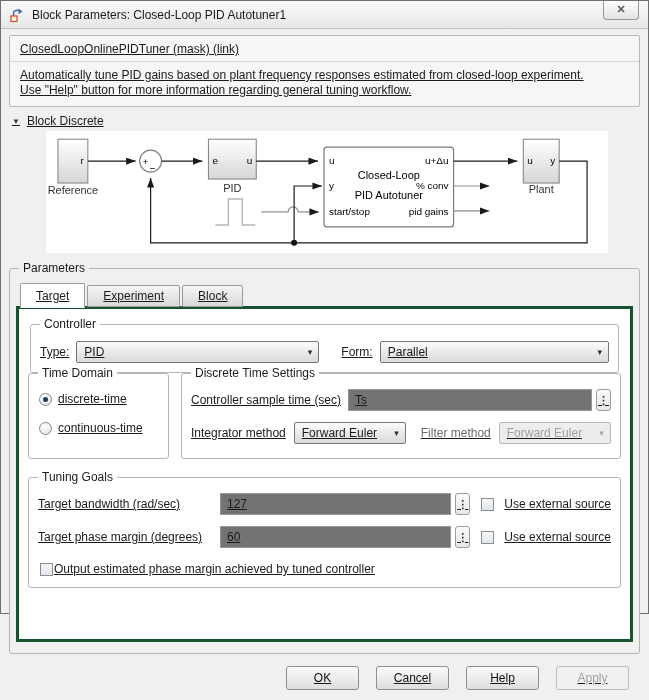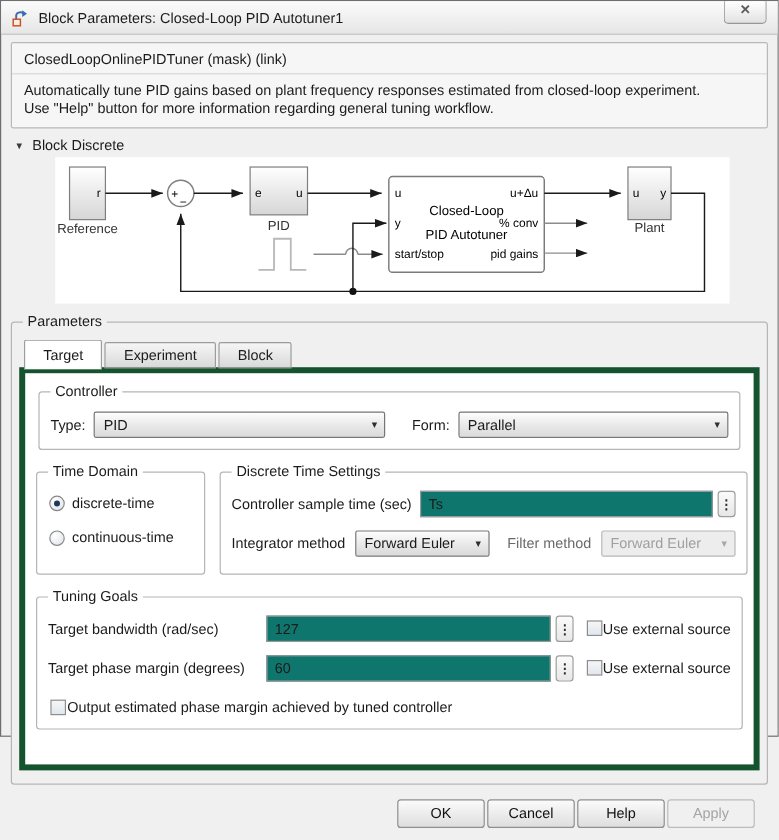--- a/index.html
+++ b/index.html
@@ -31,21 +31,21 @@
     position: absolute; top: 0; right: 9px;
     width: 36px; height: 19px;
     border: 1px solid #979797; border-top: none;
     border-radius: 0 0 4px 4px;
     background: linear-gradient(#ffffff, #e2e2e2);
     color: #5c5c5c; font-size: 11px; font-weight: bold;
     text-align: center; line-height: 17px;
     cursor: default;
   }
   
-  .dlg-body { padding: 6px 8px 5px; flex: 1; position: relative; }
+  .dlg-body { padding: 6px 8px 5px; flex: 1; position: relative; text-decoration: underline; }
   .desc-panel {
     border: 1px solid #b9b9b9; border-radius: 2px;
     background: #f6f6f6;
   }
   .mask-title { padding: 6px 10px 5px; border-bottom: 1px solid #d6d6d6; }
   .desc-text { padding: 6px 10px 8px; line-height: 15px; }
   .bd-header {
     margin: 7px 0 3px 3px;
     display: flex; align-items: center; gap: 7px;
   }
@@ -84,34 +84,34 @@
     height: 25px; padding-top: 5px;
     background: #ffffff;
     border-bottom: 1px solid #ffffff;
     margin-bottom: -1px;
   }
   .tab-panel {
     position: relative; z-index: 1;
     margin: -1px 6px 0;
     height: 336px;
     background: #ffffff;
-    border: 5px solid #14532d;
+    border: 3px solid #14532d;
     padding: 12px 9px 8px;
   }
 
   
   .ctl-row { display: flex; align-items: center; justify-content: space-between; }
   .grp-controller { margin: 3px 2px 0; padding: 16px 9px 9px; }
   .grp-controller .combo.type { width: 243px; }
   .grp-controller .form-label { margin-left: 22px; }
   .grp-controller .combo.form { flex: 1; }
   .lbl { white-space: nowrap; }
   .lbl.gap-r { margin-right: 7px; }
 
-  .mid-row { display: flex; gap: 12px; margin-top: 18px; align-items: stretch; }
+  .mid-row { display: flex; gap: 12px; align-items: stretch; }
   .grp-timedomain { width: 141px; flex: 0 0 141px; padding: 18px 10px 8px; }
   .radio-opt { display: flex; align-items: center; gap: 6px; margin-bottom: 15px; }
   .radio {
     width: 13px; height: 13px; border-radius: 50%;
     border: 1px solid #878787; flex: 0 0 13px;
     background: radial-gradient(circle at 35% 30%, #ffffff, #dde2e7);
   }
   .radio.checked::after {
     content: ""; display: block;
     width: 5px; height: 5px; border-radius: 50%;
@@ -128,45 +128,45 @@
     display: flex; align-items: center;
     padding: 0 20px 0 7px; white-space: nowrap; cursor: default;
   }
   .combo .arrow { position: absolute; right: 6px; font-size: 9px; color: #2e2e2e; }
   .combo.disabled { color: #9f9f9f; background: #ededed; border-color: #b8b8b8; }
   .combo.disabled .arrow { color: #a7a7a7; }
   .combo.small { width: 112px; margin-left: 8px; }
   .dts-row2 .filter-lbl { margin-left: 15px; color: #6a6a6a; }
   .txt-input {
     height: 22px; border: 1px solid #989898;
-    background: #0f766e; padding: 0 6px;
+    background: #737373; padding: 0 6px;
     font: 12px "Liberation Sans", sans-serif; color: #1b1b1b;
   }
   .stepper {
     width: 15px; height: 22px; margin-left: 4px; flex: 0 0 15px;
     border: 1px solid #9d9d9d; border-radius: 3px;
     background: linear-gradient(#fbfbfb, #e7e7e7);
     display: flex; align-items: center; justify-content: center;
     font-size: 11px; font-weight: bold; color: #2e2e2e; cursor: default;
   }
   .grp-goals { margin-top: 18px; padding: 15px 9px 11px; }
   .tg-row { display: flex; align-items: center; margin-bottom: 11px; }
   .tg-row .tg-lbl { width: 182px; flex: 0 0 182px; }
   .tg-row .txt-input { flex: 1; }
   .checkbox {
     width: 13px; height: 13px; flex: 0 0 13px;
     border: 1px solid #8d8d8d;
     background: linear-gradient(#f6f6f6, #e1e7ee);
   }
-  .ext-wrap { display: flex; align-items: flex-start; gap: 0; margin-left: 11px; white-space: nowrap; }
+  .ext-wrap { display: flex; align-items: flex-end; gap: 10px; margin-left: 11px; white-space: nowrap; }
   .out-row { display: flex; align-items: center; gap: 1px; margin: 14px 0 0 2px; }
 
   
   .footer {
-    display: flex; justify-content: flex-end; gap: 2px;
+    display: flex; justify-content: flex-end; gap: 17px;
     padding: 12px 11px 0 0;
   }
   .btn {
     min-width: 73px; height: 24px; padding: 0 12px;
     border: 1px solid #8f8f8f; border-radius: 3px;
     background: linear-gradient(#fbfbfb, #dedede);
     font: 12px "Liberation Sans", sans-serif; color: #111111;
     text-align: center; line-height: 22px; cursor: default;
   }
   .btn.disabled { color: #a4a4a4; border-color: #bcbcbc; background: #f0f0f0; }

